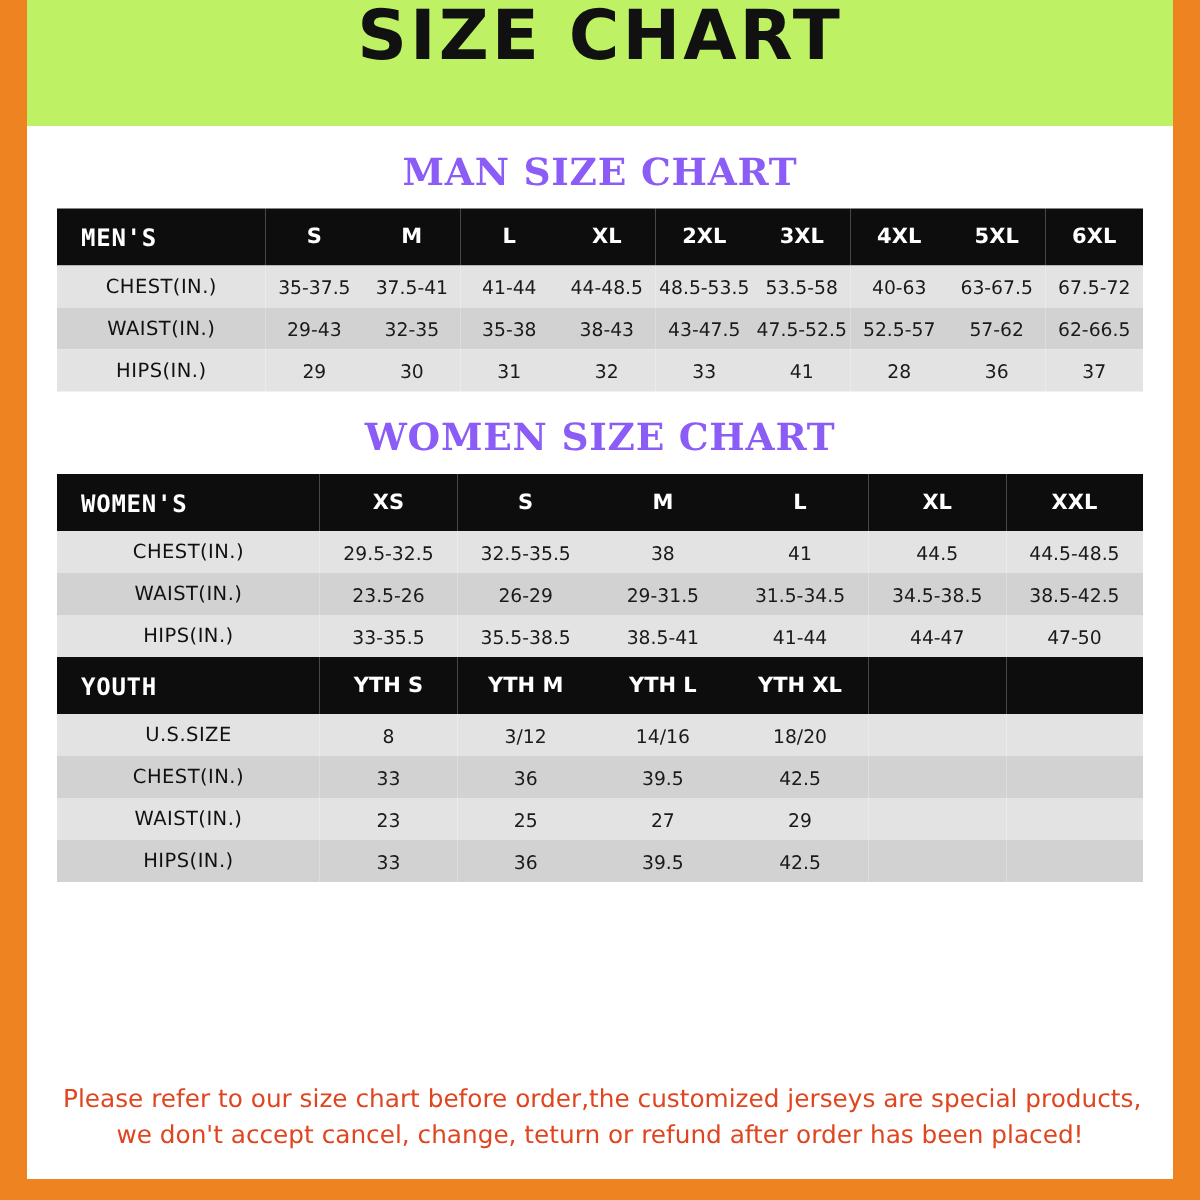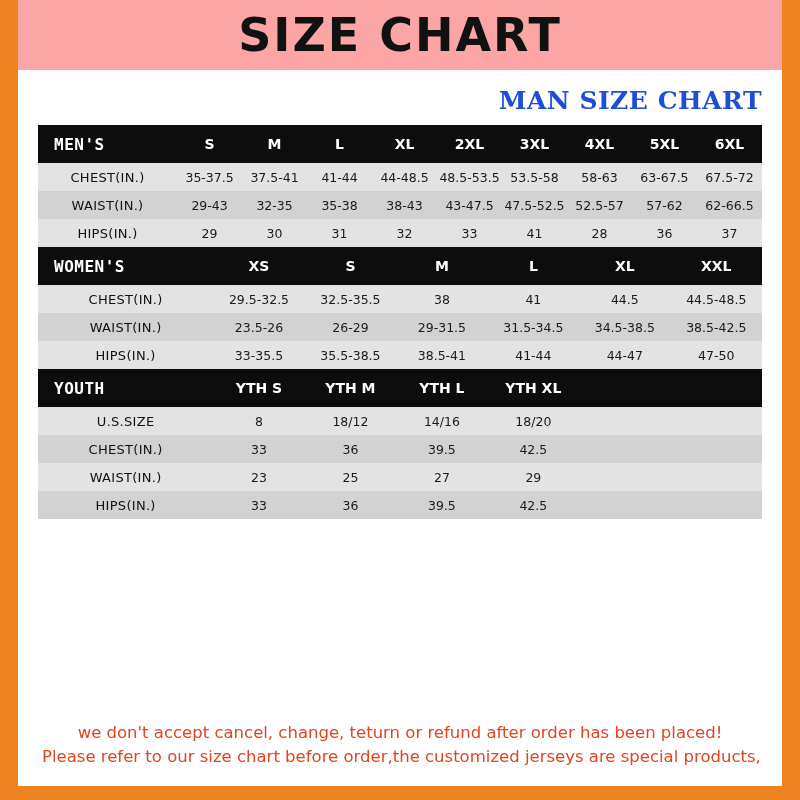--- a/index.html
+++ b/index.html
@@ -18,48 +18,48 @@
     height: 800px;
     position: relative;
     box-sizing: border-box;
     border-left: 18px solid #ee8321;
     border-right: 18px solid #ee8321;
     background: #ffffff;
     display: flex;
     flex-direction: column;
   }
   .banner {
-    background: #fca5a5;
-    height: 70px;
+    background: #bef264;
+    height: 84px;
     display: flex;
-    align-items: center;
+    align-items: flex-start;
     justify-content: center;
     flex: none;
   }
   .banner-title {
     font-family: "DejaVu Sans", sans-serif;
     font-weight: bold;
     font-size: 46px;
     letter-spacing: 2px;
     color: #111111;
     line-height: 1;
   }
   .content {
     flex: 1;
     padding: 0 20px;
     box-sizing: border-box;
     display: flex;
     flex-direction: column;
   }
   .section-title {
-    text-align: right;
+    text-align: center;
     font-family: "DejaVu Serif", serif;
     font-weight: bold;
     font-size: 25px;
-    color: #1d4ed8;
+    color: #8b5cf6;
     letter-spacing: 0.5px;
     margin: 16px 0 10px 0;
   }
   table.chart {
     width: 100%;
     border-collapse: collapse;
     table-layout: fixed;
   }
   table.chart th, table.chart td {
     text-align: center;
@@ -143,21 +143,21 @@
       </thead>
       <tbody>
         <tr class="odd">
           <td class="rowhead">CHEST(IN.)</td>
           <td>35-37.5</td>
           <td>37.5-41</td>
           <td>41-44</td>
           <td>44-48.5</td>
           <td>48.5-53.5</td>
           <td>53.5-58</td>
-          <td>58-63</td>
+          <td>40-63</td>
           <td>63-67.5</td>
           <td>67.5-72</td>
         </tr>
         <tr class="even">
           <td class="rowhead">WAIST(IN.)</td>
           <td>29-43</td>
           <td>32-35</td>
           <td>35-38</td>
           <td>38-43</td>
           <td>43-47.5</td>
@@ -174,20 +174,21 @@
           <td>32</td>
           <td>33</td>
           <td>41</td>
           <td>28</td>
           <td>36</td>
           <td>37</td>
         </tr>
       </tbody>
     </table>
 
+    <div class="section-title">WOMEN SIZE CHART</div>
     <table class="chart">
       <thead>
         <tr>
           <th class="rowhead" style="width:22%">WOMEN'S</th>
           <th>XS</th>
           <th>S</th>
           <th>M</th>
           <th>L</th>
           <th>XL</th>
           <th>XXL</th>
@@ -233,21 +234,21 @@
           <th>YTH L</th>
           <th>YTH XL</th>
           <th></th>
           <th></th>
         </tr>
       </thead>
       <tbody>
         <tr class="odd">
           <td class="rowhead">U.S.SIZE</td>
           <td>8</td>
-          <td>18/12</td>
+          <td>3/12</td>
           <td>14/16</td>
           <td>18/20</td>
           <td></td>
           <td></td>
         </tr>
         <tr class="even">
           <td class="rowhead">CHEST(IN.)</td>
           <td>33</td>
           <td>36</td>
           <td>39.5</td>
@@ -270,20 +271,20 @@
           <td>36</td>
           <td>39.5</td>
           <td>42.5</td>
           <td></td>
           <td></td>
         </tr>
       </tbody>
     </table>
 
     <div class="footer-note">
+      <div>Please refer to our size chart before order,the customized jerseys are special products,</div>
       <div>we don't accept cancel, change, teturn or refund after order has been placed!</div>
-      <div>Please refer to our size chart before order,the customized jerseys are special products,</div>
     </div>
 
   </div>
 
   <div class="bottom-bar"></div>
 </div>
 
 </body></html>

